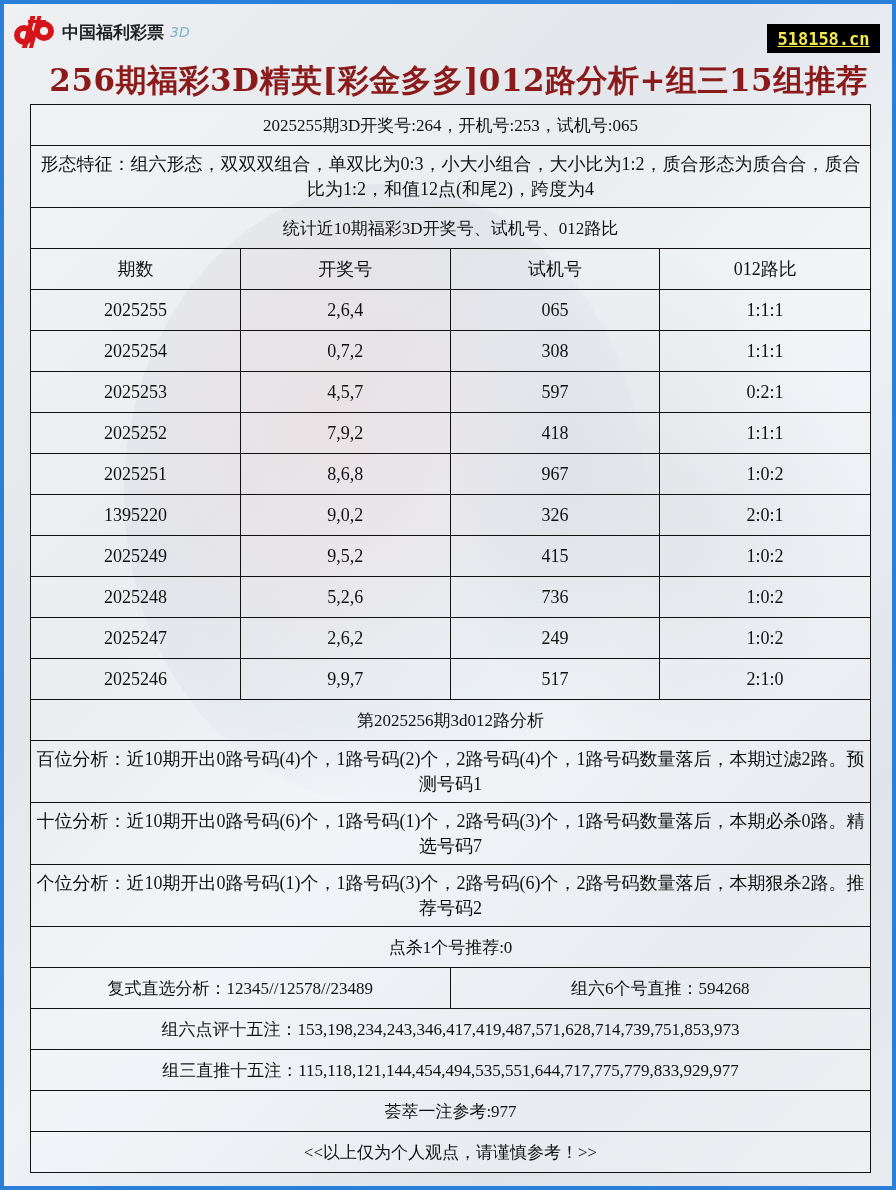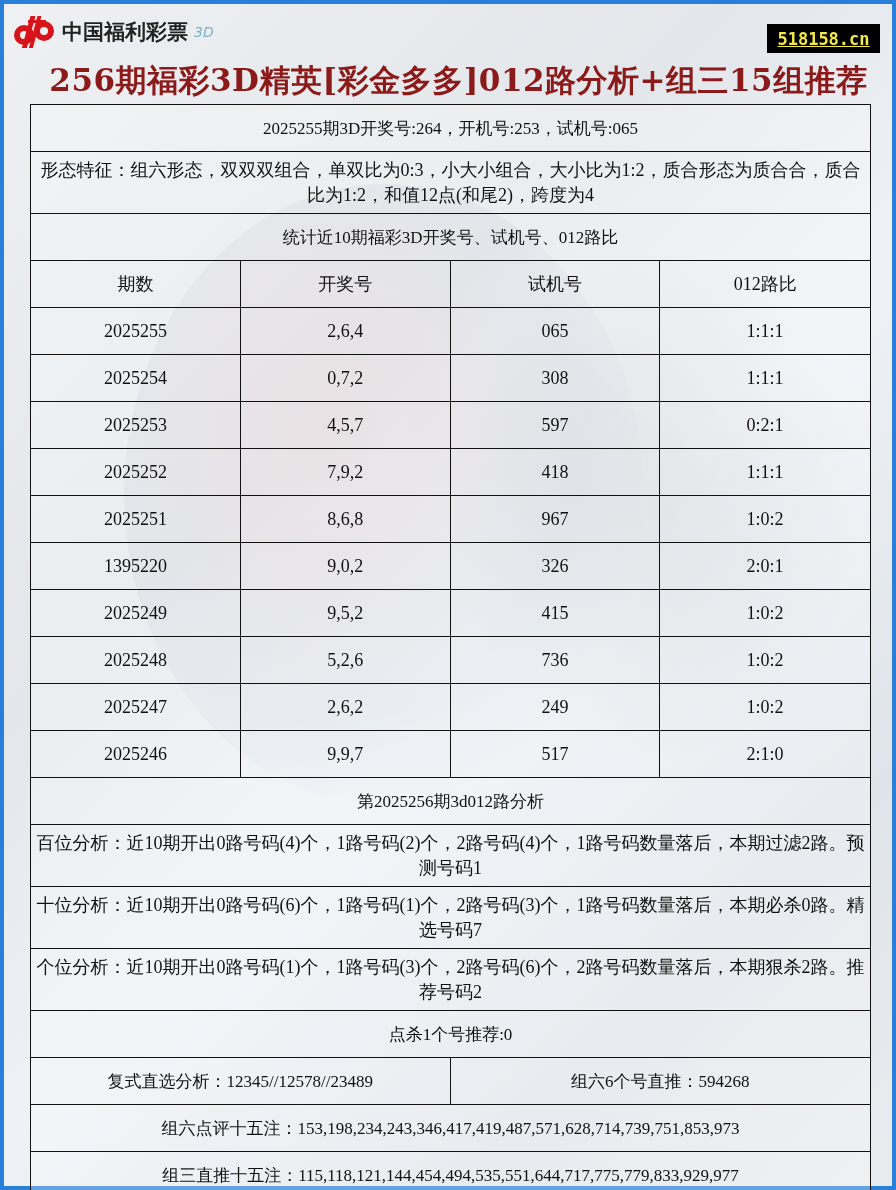--- a/index.html
+++ b/index.html
@@ -26,21 +26,21 @@
   }
   .logo {
     position: absolute; left: 8px; top: 10px; height: 36px;
     display: flex; align-items: center; gap: 6px;
   }
   .logo-mark {
     width: 44px; height: 36px; position: relative;
   }
   .logo-text {
     font-family: "DejaVu Sans", sans-serif; font-weight: bold;
-    font-size: 21px; color: #222; letter-spacing: 0px;
+    font-size: 17px; color: #222; letter-spacing: 0px;
   }
   .logo-3d {
     font-family: "DejaVu Sans", sans-serif; font-weight: normal; font-style: italic;
     font-size: 14px; color: #7bb4c6;
   }
   .site-badge {
     position: absolute; left: 763px; top: 20px; width: 113px; height: 29px;
     background: #000; color: #f3e84a;
     font-family: "DejaVu Sans Mono", "Liberation Mono", monospace;
     font-size: 17px; font-weight: bold;
@@ -54,21 +54,21 @@
   }
   table.main {
     position: absolute; left: 30px; top: 104px; width: 841px;
     border-collapse: collapse;
     background: rgba(255,255,255,0.28);
   }
   table.main td {
     border: 1.5px solid #111;
     font-size: 17px; color: #111;
     text-align: center; vertical-align: middle;
-    height: 47px;
+    height: 41px;
     padding: 0 4px;
     font-family: "Liberation Serif", "DejaVu Serif", serif;
   }
   table.main td.left {
     text-align: center; line-height: 25px; height: 62px; padding: 4px 3px;
     font-size: 18px;
   }
   table.main td.hdr { font-size: 18px; }
   table.main td.num { font-family: "Liberation Serif", serif; font-size: 18px; }
 </style>

